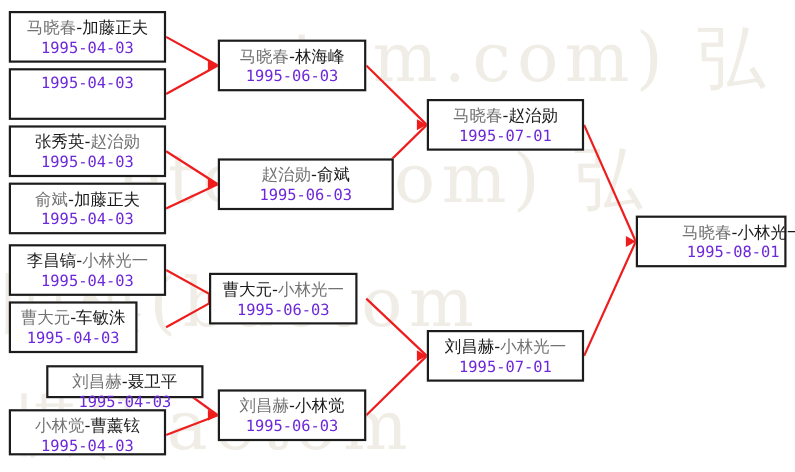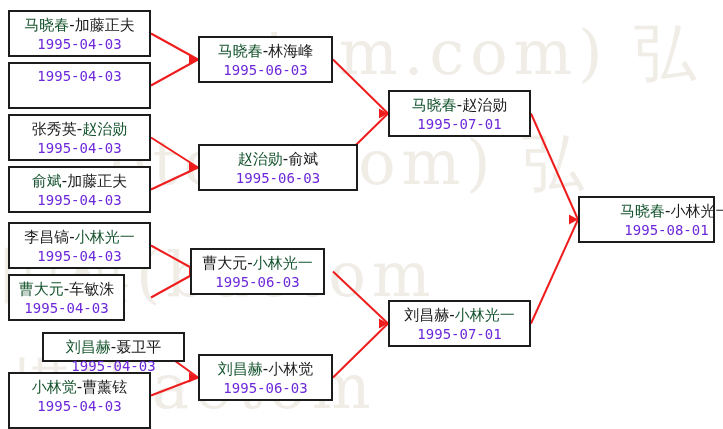--- a/index.html
+++ b/index.html
@@ -57,21 +57,21 @@
     text-align: center;
     padding-top: 3px;
   }
   .match .players {
     font-size: 15px;
     line-height: 20px;
     color: #1a1a1a;
     white-space: nowrap;
   }
   .match .players .w {
-    color: #14532d;
+    color: #737373;
   }
   .match .players .sep {
     color: #1a1a1a;
   }
   .match .date {
     font-size: 14px;
     line-height: 19px;
     color: #6d28d9;
     font-family: "DejaVu Sans Mono", "Liberation Mono", monospace;
     letter-spacing: 0px;
@@ -134,21 +134,21 @@
         <div class="date">1995-04-03</div>
       </div>
       <div class="match" style="left: 8px; top: 274px; width: 117px; height: 47px;">
         <div class="players"><span class="w">曹大元</span><span class="sep">-</span><span>车敏洙</span></div>
         <div class="date">1995-04-03</div>
       </div>
       <div class="match" style="left: 8px; top: 332px; width: 143px; height: 30px; margin-left: 34px;">
         <div class="players"><span class="w">刘昌赫</span><span class="sep">-</span><span>聂卫平</span></div>
         <div class="date">1995-04-03</div>
       </div>
-      <div class="match" style="left: 8px; top: 372px; width: 143px; height: 57px;">
+      <div class="match" style="left: 8px; top: 372px; width: 143px; height: 42px;">
         <div class="players"><span class="w">小林觉</span><span class="sep">-</span><span>曹薰铉</span></div>
         <div class="date">1995-04-03</div>
       </div>
       <div class="match" style="left: 198px; top: 36px; width: 135px; height: 47px; text-align: center;">
         <div class="players"><span class="w">马晓春</span><span class="sep">-</span><span>林海峰</span></div>
         <div class="date">1995-06-03</div>
       </div>
       <div class="match" style="left: 198px; top: 144px; width: 160px; height: 47px;">
         <div class="players"><span class="w">赵治勋</span><span class="sep">-</span><span>俞斌</span></div>
         <div class="date">1995-06-03</div>

